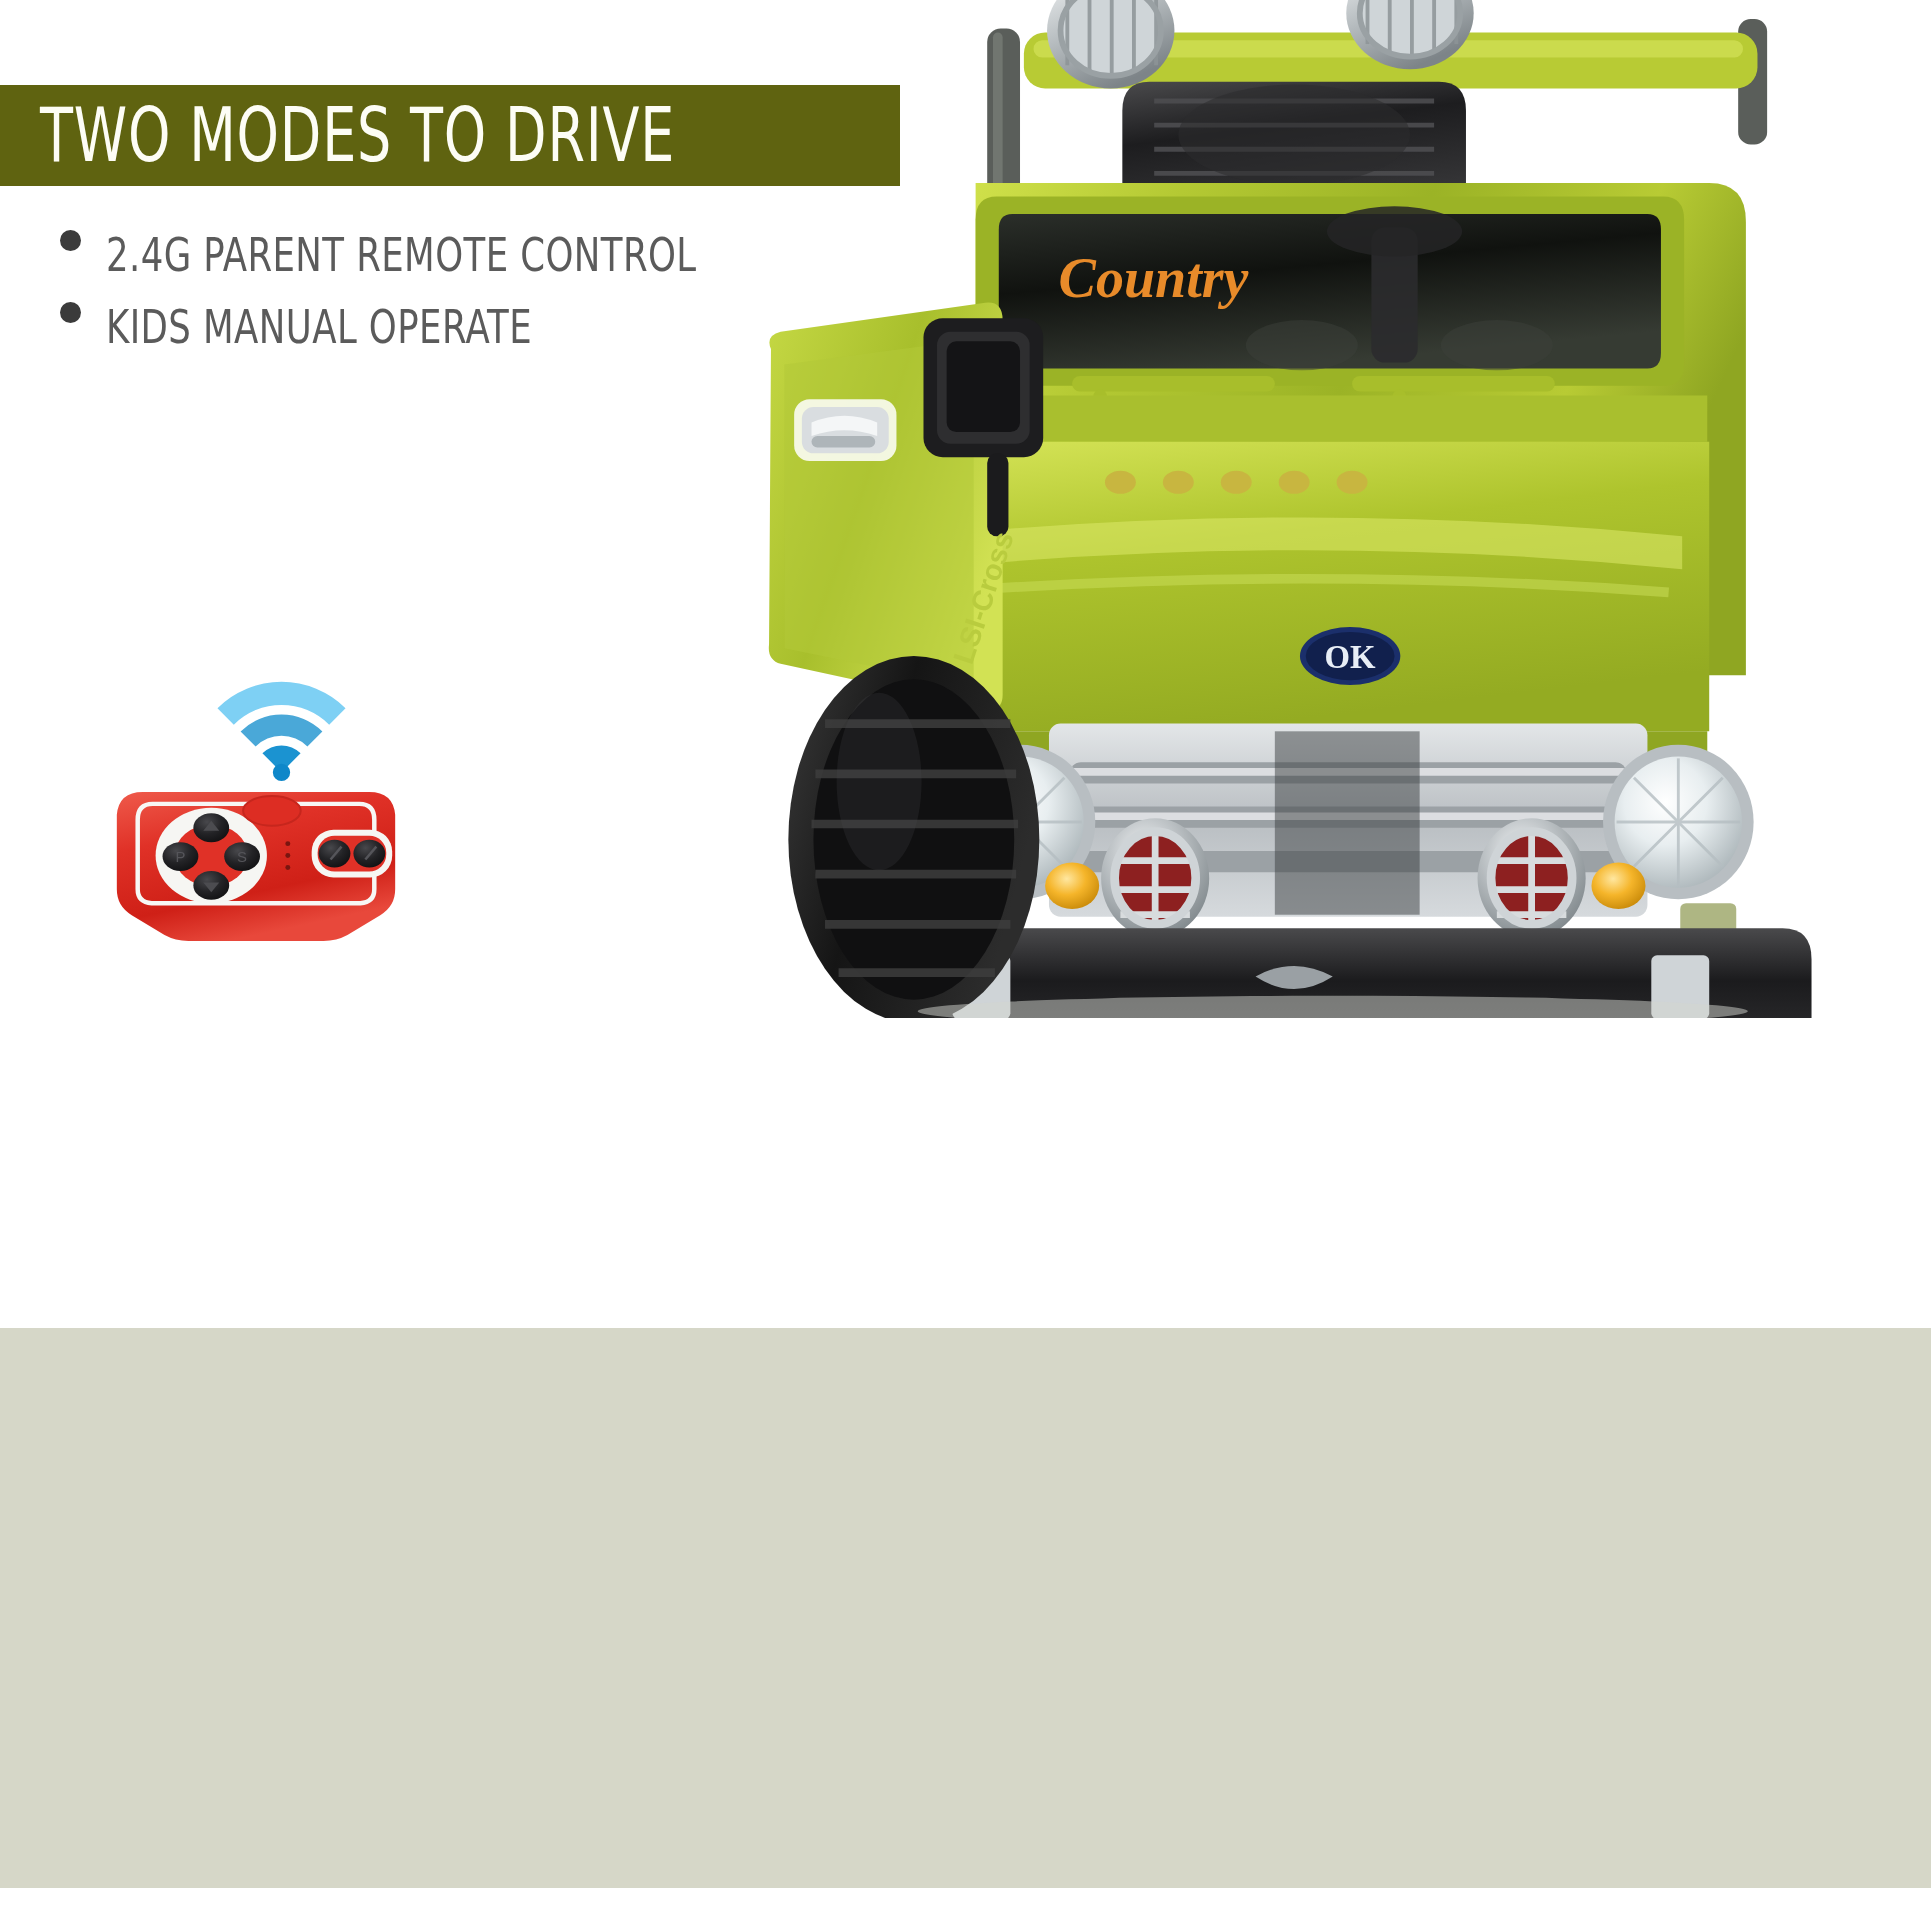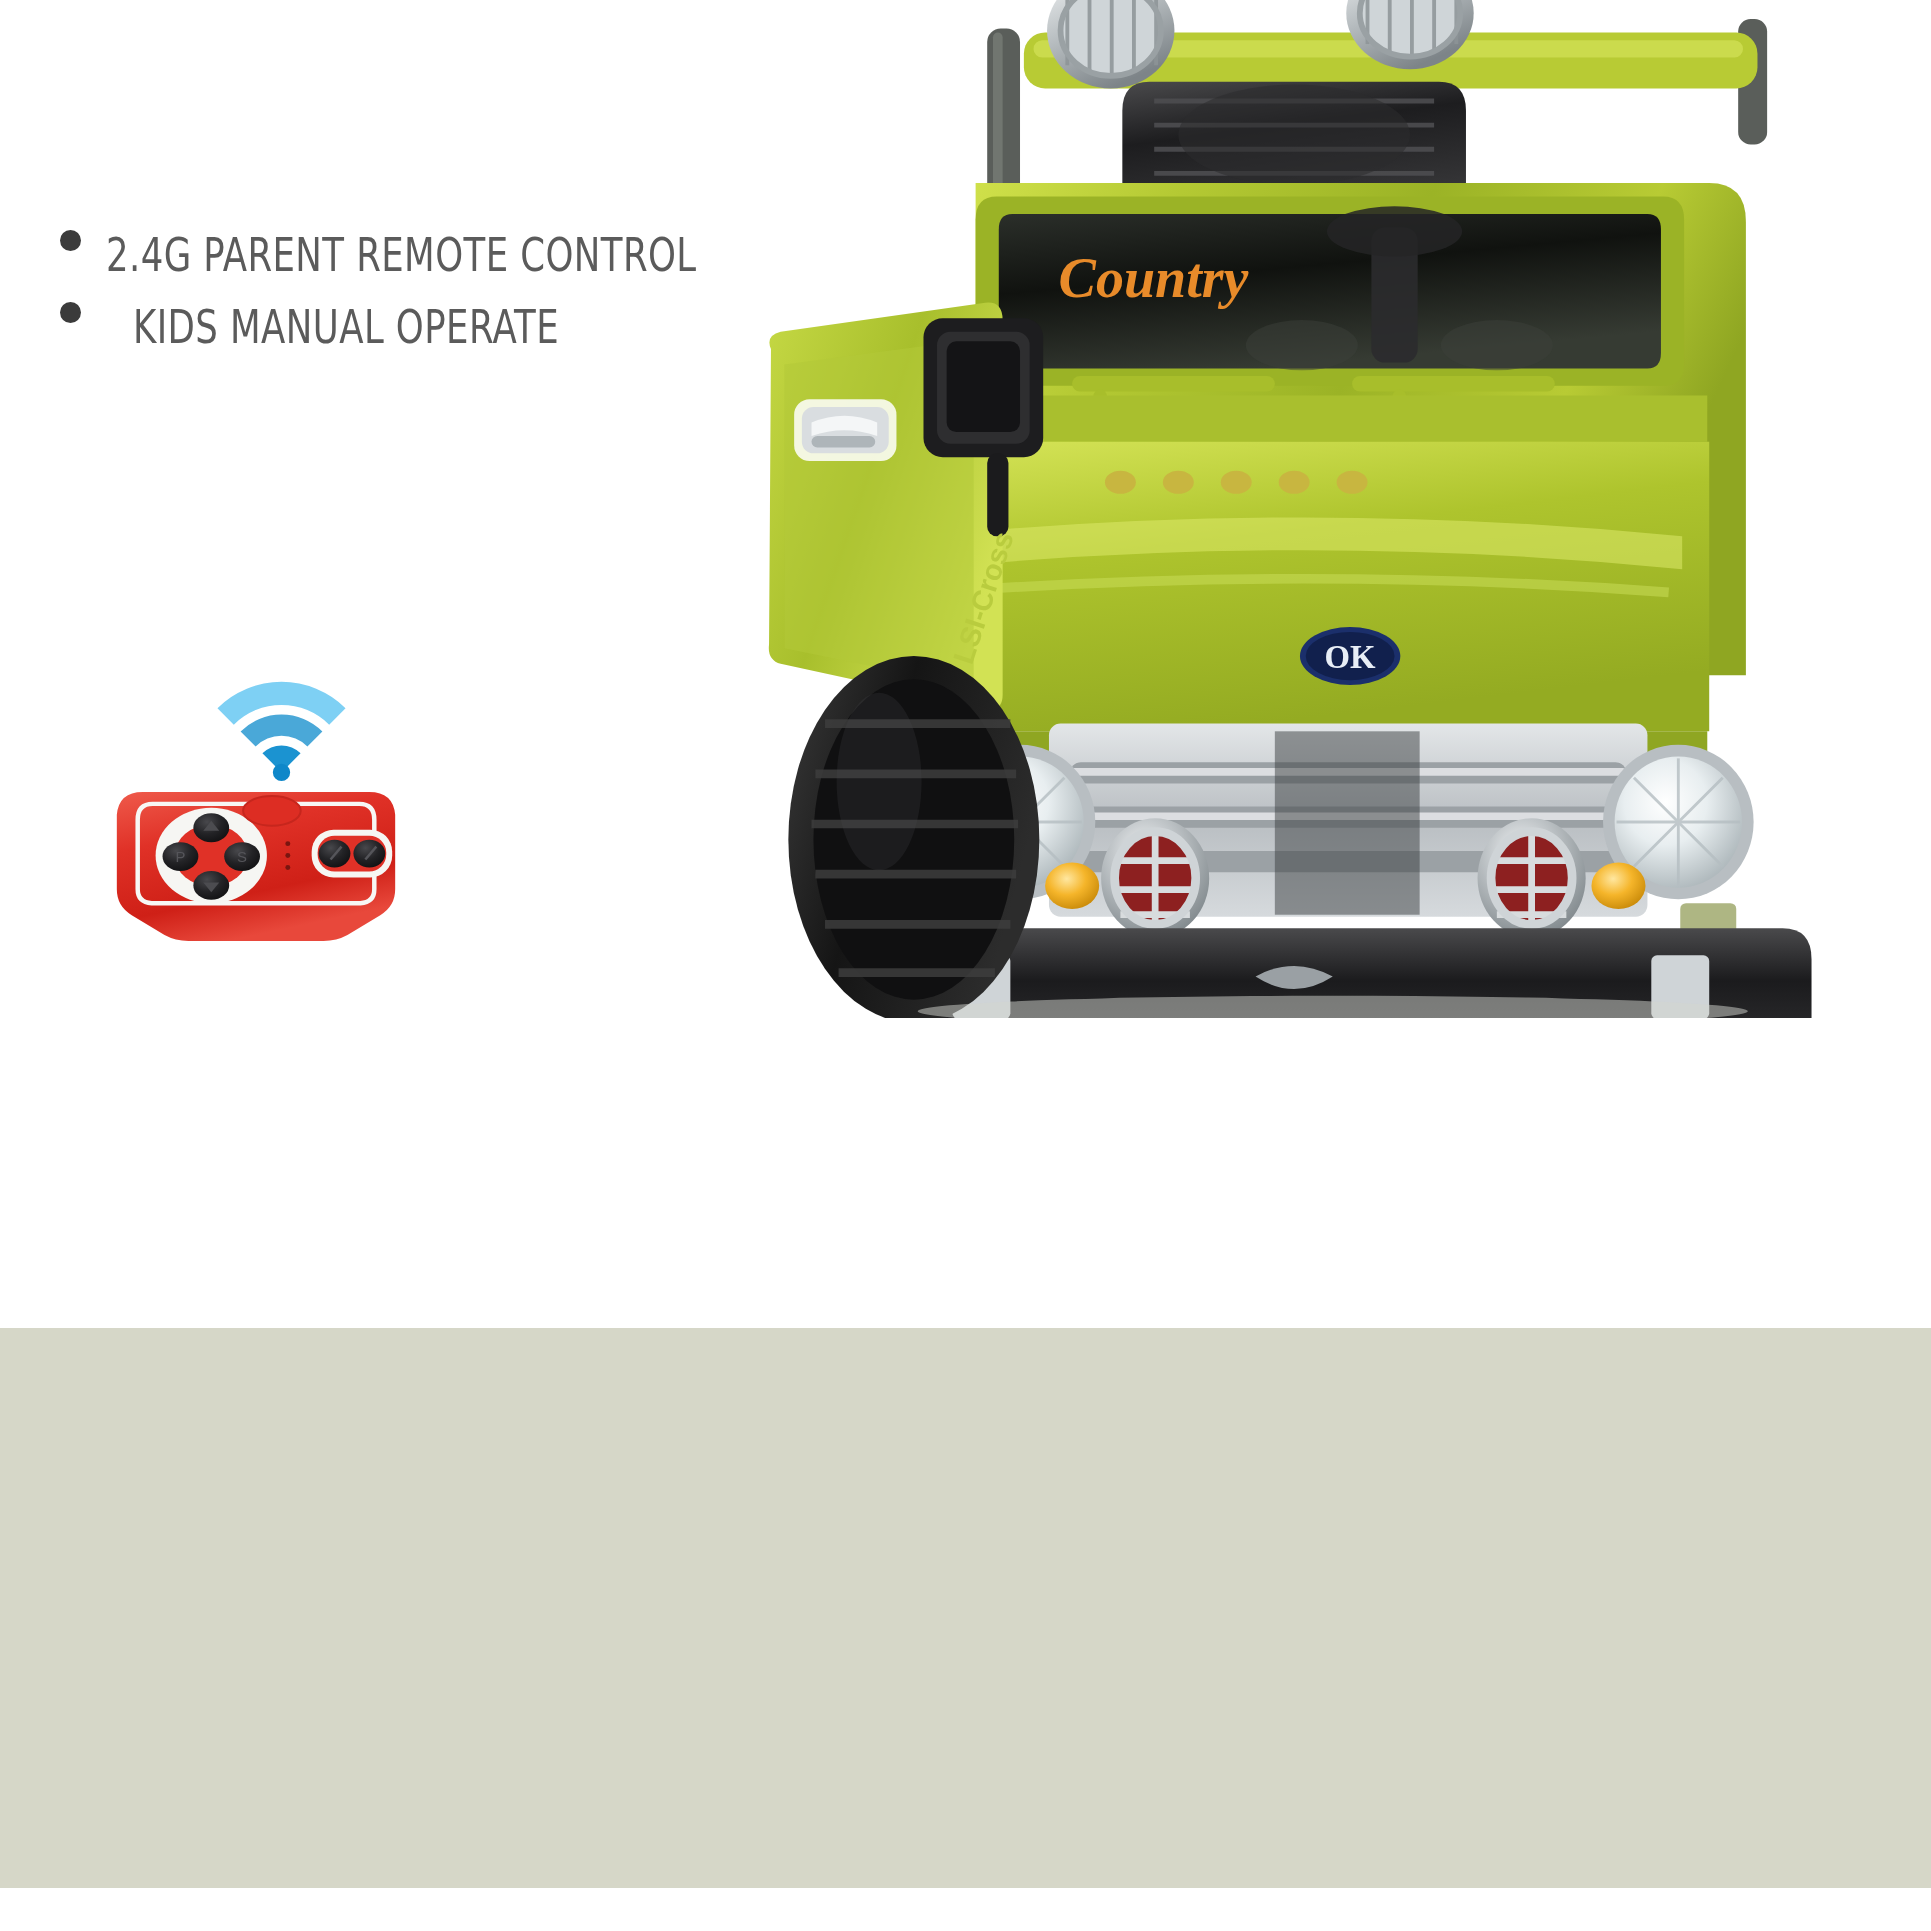--- a/index.html
+++ b/index.html
@@ -13,21 +13,21 @@
   #title-text{color:#fdfdf5;font-size:75px;line-height:75px;letter-spacing:1px;padding-left:50px;
     font-family:"Liberation Sans Narrow","DejaVu Sans Condensed","Liberation Sans",sans-serif;
     transform:scaleX(.80);transform-origin:left center;white-space:nowrap;font-weight:400;}
 
   .bullet-row{position:absolute;display:flex;}
   .bullet-dot{width:21px;height:21px;border-radius:50%;background:#3b3b3b;flex:0 0 auto;margin-right:25px;}
   .bullet-label{color:#5b5b5b;font-size:47px;line-height:50px;letter-spacing:0.5px;white-space:nowrap;
     font-family:"Liberation Sans Narrow","DejaVu Sans Condensed","Liberation Sans",sans-serif;
     transform:scaleX(.84);transform-origin:left center;}
   #bullet-0{left:60px;top:230px;}
-  #bullet-1{left:60px;top:302px;gap:27px;}
+  #bullet-1{left:60px;top:302px;}
 
   
   #wifi-icon{position:absolute;left:214px;top:676px;width:135px;height:106px;}
 
   
   #remote-small{position:absolute;left:116px;top:782px;width:280px;height:169px;}
 
   
   #jeep{position:absolute;left:734px;top:-9.7px;width:1212px;height:1028px;}
 
@@ -301,20 +301,23 @@
             <line x1="94" y1="968" x2="286" y2="968"></line>
             <line x1="108" y1="1018" x2="270" y2="1018"></line>
           </g>
           <ellipse cx="150" cy="820" rx="44" ry="92" fill="#4a4a4c" opacity=".22"></ellipse>
         </g>
 
         <ellipse cx="620" cy="1058" rx="430" ry="16" fill="#d4d6d0" opacity=".5"></ellipse>
       </svg>
     </div>
 
+    <div id="title-banner">
+      <div id="title-text">TWO MODES TO DRIVE</div>
+    </div>
 
     <div class="bullet-row" id="bullet-0">
       <span class="bullet-dot"></span>
       <span class="bullet-label">2.4G PARENT REMOTE CONTROL</span>
     </div>
     <div class="bullet-row" id="bullet-1">
       <span class="bullet-dot"></span>
       <span class="bullet-label">KIDS MANUAL OPERATE</span>
     </div>
 

